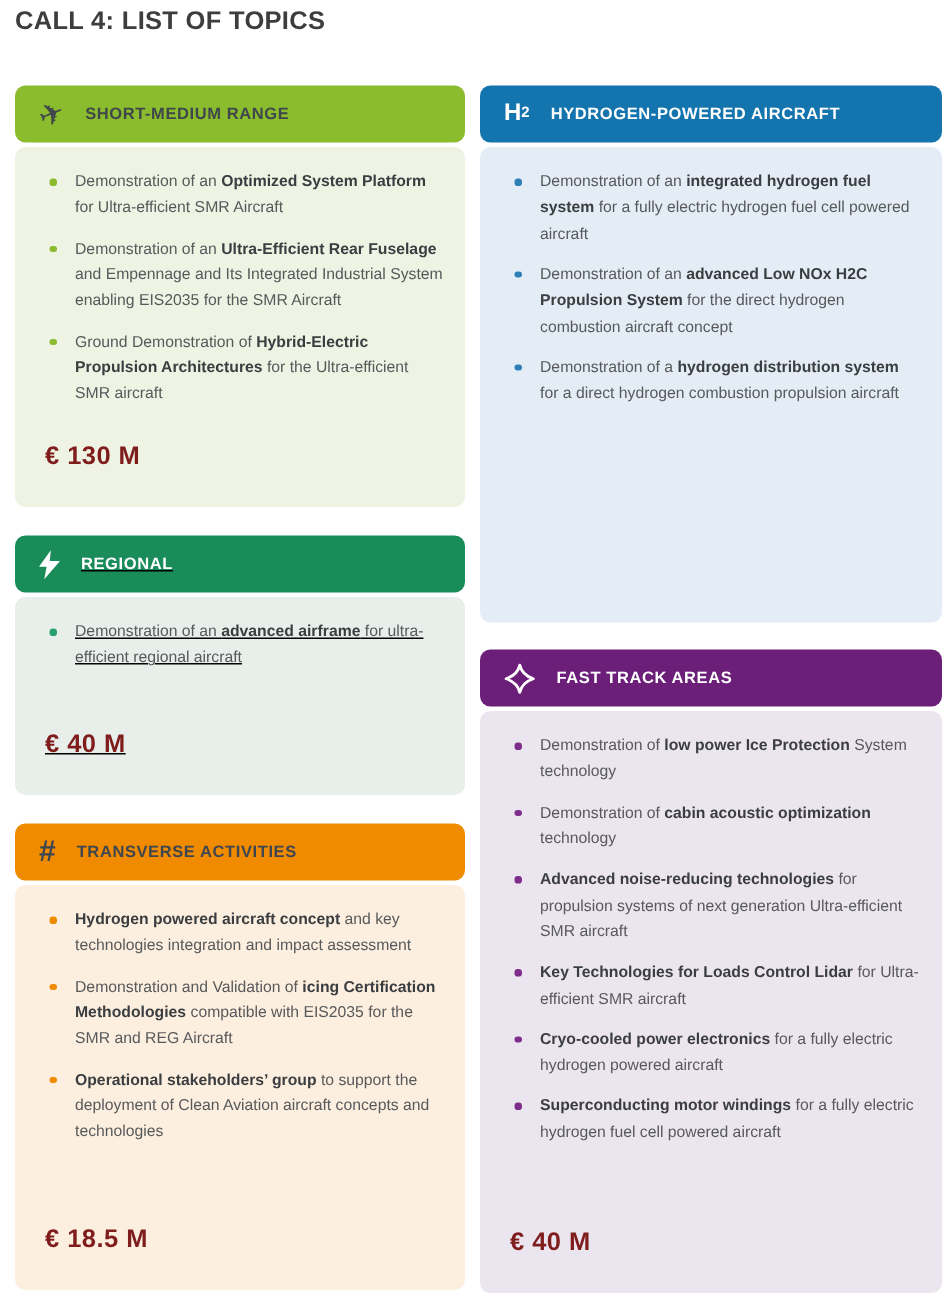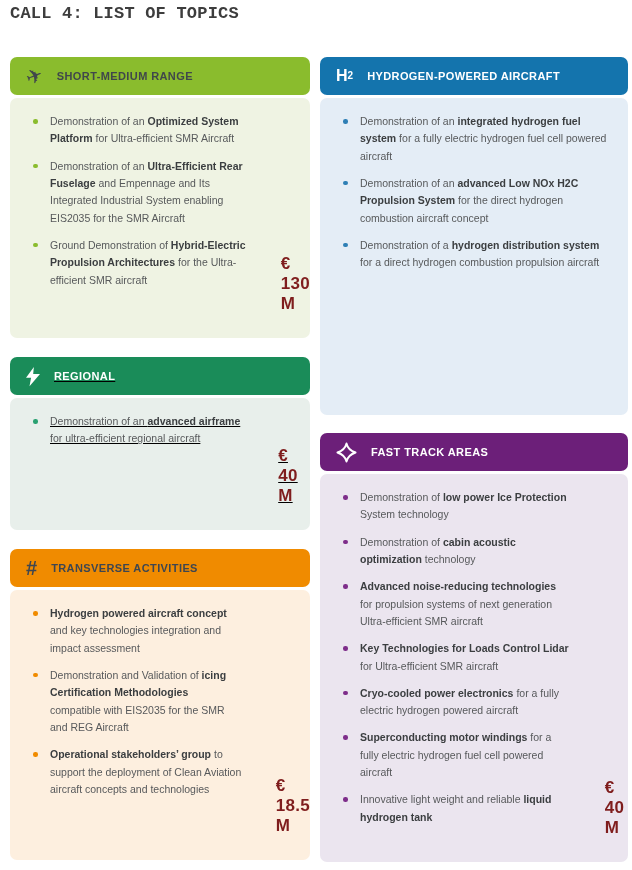--- a/index.html
+++ b/index.html
@@ -4,21 +4,21 @@
 <style>
   html,body { margin:0; padding:0; background:#ffffff; }
   body {
     width:632px; height:870px; overflow:hidden;
     font-family:"Liberation Sans","DejaVu Sans",sans-serif;
     -webkit-font-smoothing:antialiased;
   }
   .page { position:relative; width:632px; height:870px; }
   .page-title {
     position:absolute; left:10px; top:4px;
-    font-size:17px; font-weight:bold; color:#3d3d3d; letter-spacing:0.2px;font-family:Liberation Mono, monospace;
+    font-size:17px; font-weight:bold; color:#3d3d3d; letter-spacing:0.2px;
   }
   .columns { position:absolute; left:10px; top:57px; display:flex; gap:10px; }
   .col-left  { width:300px; display:flex; flex-direction:column; gap:19px; }
   .col-right { width:308px; display:flex; flex-direction:column; gap:18px; }
 
   .card { display:flex; flex-direction:column; gap:3px; }
   .card-smr        { height:281px; }
   .card-hydrogen   { height:358px; }
   .card-regional   { height:173px;text-decoration:underline; }
   .card-transverse { height:311px; }
@@ -33,21 +33,21 @@
     box-sizing:border-box;
   }
   .hdr-title {
     font-size:11px; font-weight:bold; letter-spacing:0.4px;
     color:var(--hdr-text);
   }
   .card-body {
     flex:1 1 auto;
     background:var(--body-bg);
     border-radius:7px;
-    display:flex; flex-direction:row;
+    display:flex; flex-direction:column;
     box-sizing:border-box;
     overflow:hidden;
   }
 
   .icon { display:inline-flex; align-items:center; justify-content:center; }
   .icon-plane { font-size:20px; color:var(--hdr-text); transform:rotate(-22deg);
                 font-family:"DejaVu Sans",sans-serif; line-height:1; }
   .icon-h2 { color:#ffffff; font-weight:bold; font-size:16px; line-height:1; }
   .icon-h2 sub { font-size:10px; }
   .icon-bolt svg { width:14px; height:21px; fill:#ffffff; }
@@ -166,21 +166,20 @@
           <span class="hdr-title">FAST TRACK AREAS</span>
         </div>
         <div class="card-body">
           <ul class="topics">
               <li><span>Demonstration of </span><b>low power Ice Protection</b><span> System technology</span></li>
               <li><span>Demonstration of </span><b>cabin acoustic optimization</b><span> technology</span></li>
               <li><b>Advanced noise-reducing technologies</b><span> for propulsion systems of next generation Ultra-efficient SMR aircraft</span></li>
               <li><b>Key Technologies for Loads Control Lidar</b><span> for Ultra-efficient SMR aircraft</span></li>
               <li><b>Cryo-cooled power electronics</b><span> for a fully electric hydrogen powered aircraft</span></li>
               <li><b>Superconducting motor windings</b><span> for a fully electric hydrogen fuel cell powered aircraft</span></li>
-              <li><span>Innovative light weight and reliable </span><b>liquid hydrogen tank</b></li>
             </ul>
           <div class="budget">€ 40 M</div>
         </div>
       </div>
 
     </div>
   </div>
 </div>
 
 </body></html>

